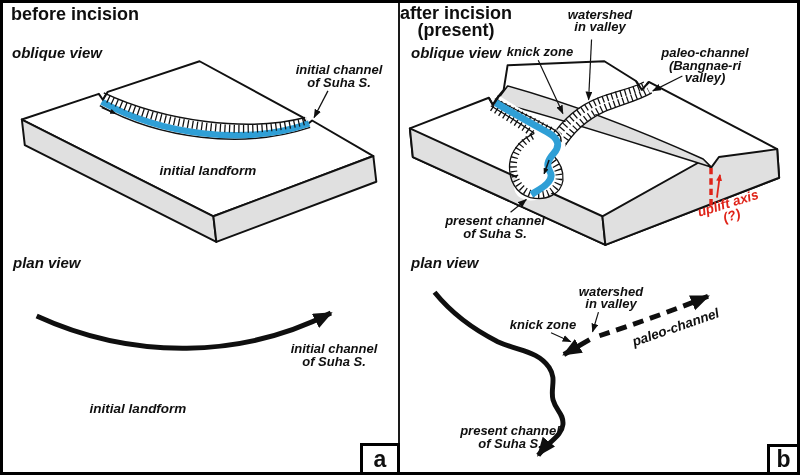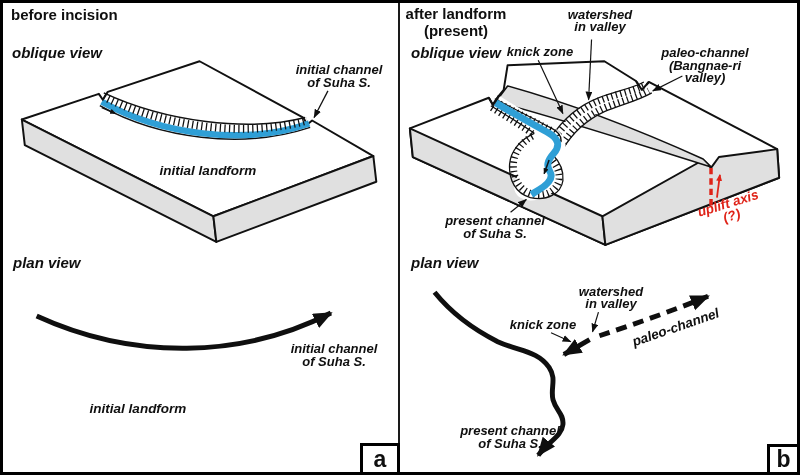--- a/index.html
+++ b/index.html
@@ -8,21 +8,21 @@
     box-sizing:border-box;border:3px solid #000;overflow:hidden;
     font-family:"Liberation Sans", sans-serif;color:#0f0f0f;
   }
   .art{position:absolute;left:0;top:0;width:100%;height:100%;}
   .divider{position:absolute;left:395px;top:0;width:2px;height:100%;background:#1a1a1a;}
   .lbl{
     position:absolute;font-weight:bold;font-style:italic;font-size:13px;
     line-height:12.5px;white-space:pre-line;text-align:center;color:#0f0f0f;
   }
   .cx{transform:translateX(-50%);}
-  .title{font-style:normal;font-size:15px;line-height:17px;text-align:left;}
+  .title{font-style:normal;font-size:18px;line-height:17px;text-align:left;}
   .view{font-size:15px;text-align:right;}
   .big{font-size:13.5px;}
   .rot{transform:translate(-50%,-50%);}
   .red-text{color:var(--uplift-red,#df2318);}
   .letterbox{
     position:absolute;background:#fff;border:3px solid #000;box-sizing:border-box;
     display:flex;align-items:center;justify-content:center;
     font-weight:bold;font-size:23px;font-style:normal;line-height:1;
   }
   
@@ -129,21 +129,21 @@
   <div class="lbl view" style="left:9px;top:44px;">oblique view</div>
   <div class="lbl cx" style="left:336px;top:61px;">initial channel
 of Suha S.</div>
   <div class="lbl cx big" style="left:205px;top:162px;">initial landform</div>
   <div class="lbl view" style="left:10px;top:254px;">plan view</div>
   <div class="lbl cx" style="left:331px;top:340px;">initial channel
 of Suha S.</div>
   <div class="lbl cx big" style="left:135px;top:400px;">initial landform</div>
   <div class="letterbox" style="left:357px;top:440px;width:40px;height:32px;">a</div>
 
-  <div class="lbl title" style="left:453px;top:2px;transform:translateX(-50%);text-align:center;">after landform
+  <div class="lbl title" style="left:453px;top:2px;transform:translateX(-50%);text-align:center;">after incision
 (present)</div>
   <div class="lbl view" style="left:408px;top:44px;">oblique view</div>
   <div class="lbl cx" style="left:597px;top:6px;line-height:12px;">watershed
 in valley</div>
   <div class="lbl cx" style="left:537px;top:43px;">knick zone</div>
   <div class="lbl cx" style="left:702px;top:44px;">paleo-channel
 (Bangnae-ri valley)</div>
   <div class="lbl cx" style="left:492px;top:212px;">present channel
 of Suha S.</div>
   <div class="lbl rot red-text big" style="left:727px;top:207px;transform:translate(-50%,-50%) rotate(-17deg);">uplift axis (?)</div>

